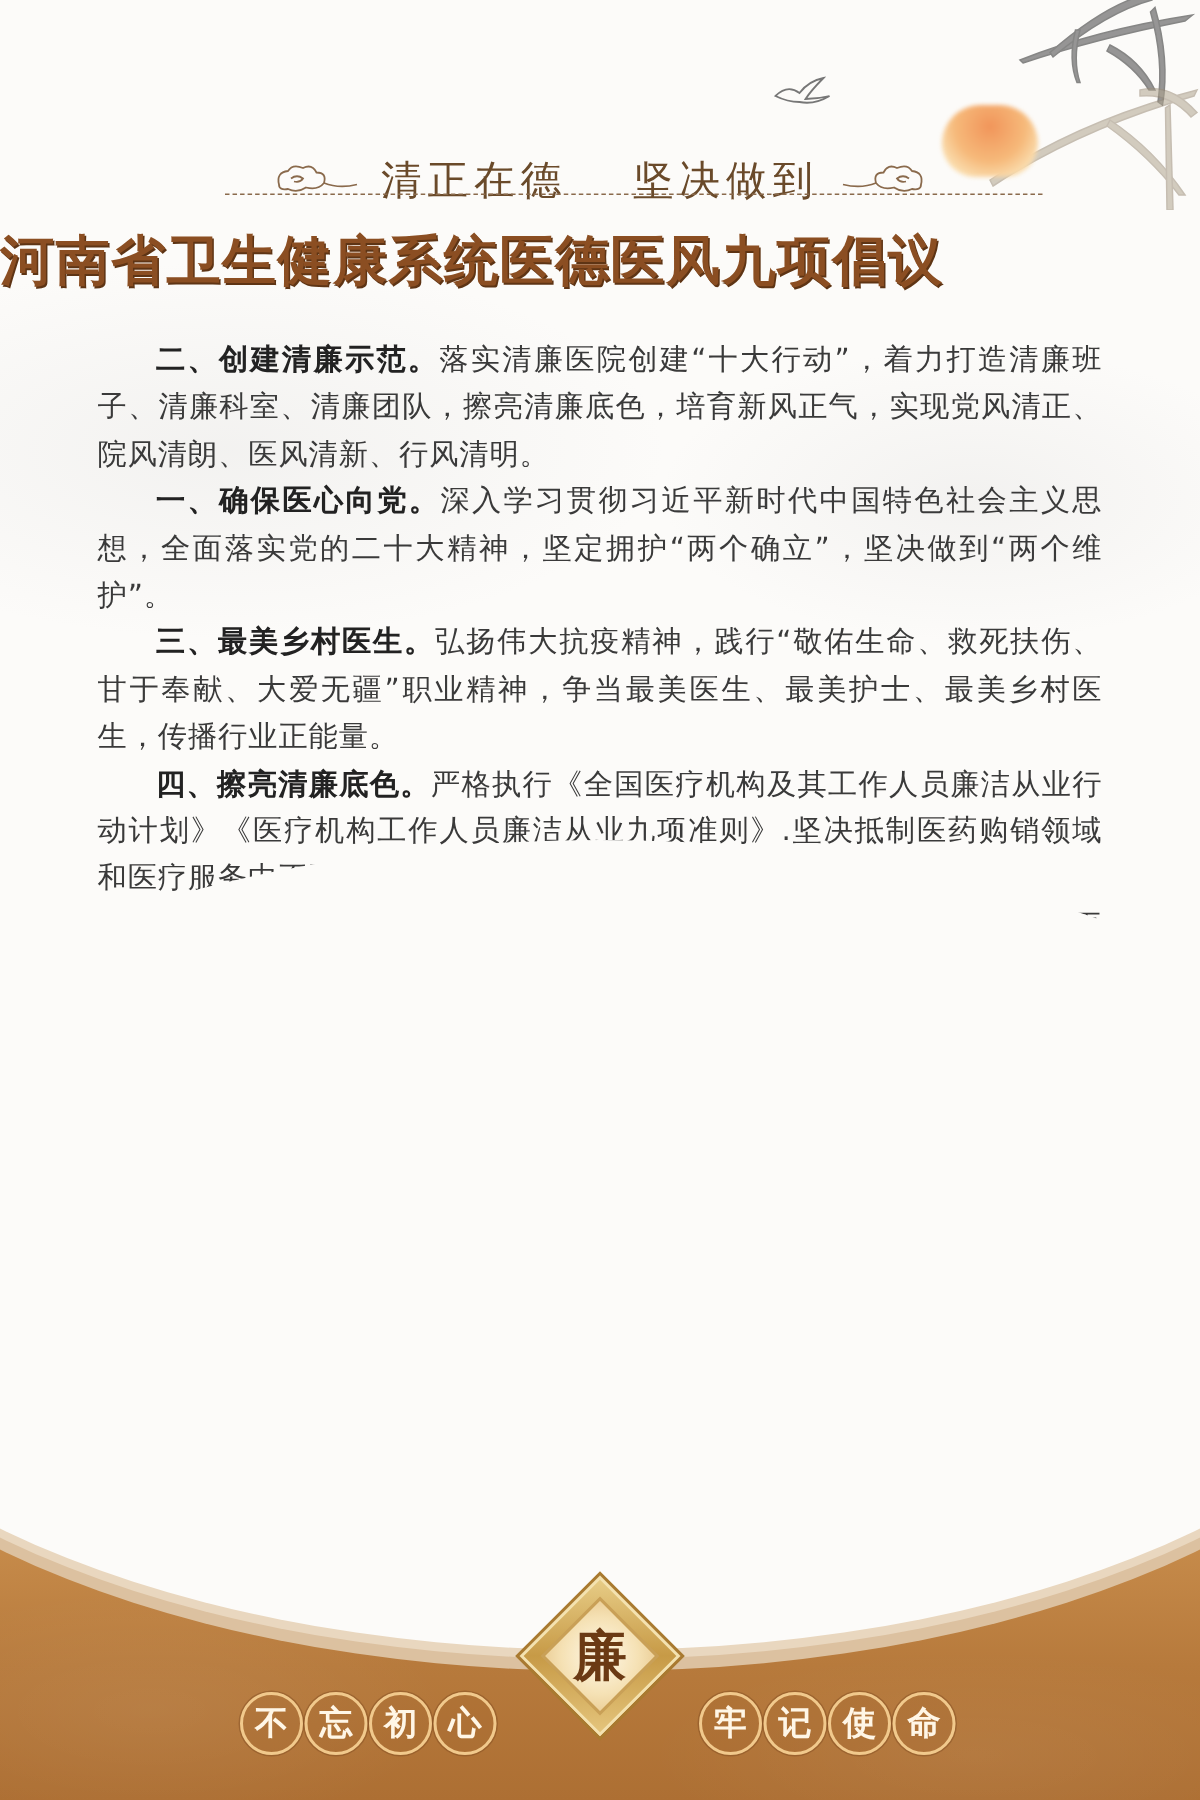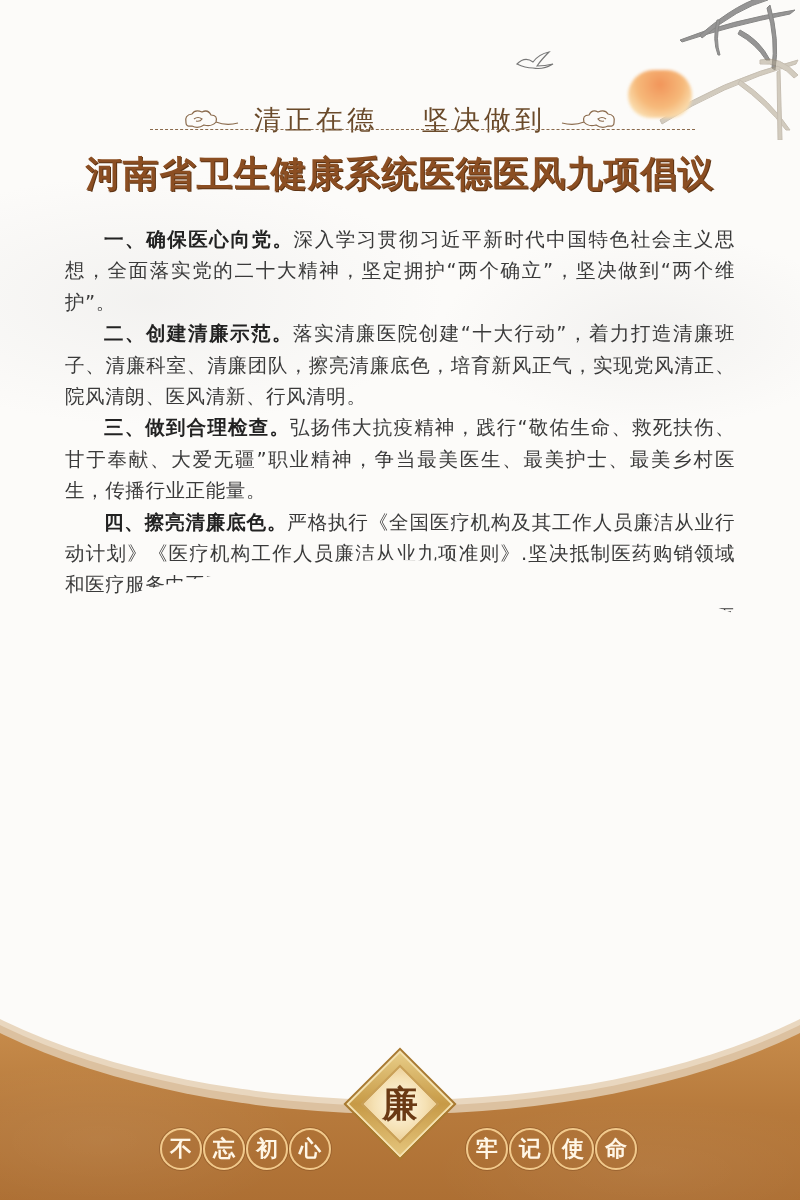--- a/index.html
+++ b/index.html
@@ -41,21 +41,21 @@
       font-family: "DejaVu Sans", sans-serif;
     }
     .cloud { width: 60px; height: 26px; }
     .dash-line {
       position: absolute; left: 150px; top: 129px; width: 545px;
       border-top: 1px dashed #8a6a4c;
     }
 
     
     .title {
-      position: absolute; left: 0; top: 150px; width: 800px; text-align: center;
+      position: absolute; left: 0; top: 150px; width: 800px; 
       font-size: 36px; font-weight: bold; color: #8b4e22;
       letter-spacing: 1px;
       text-shadow: 1px 1px 0 #5e3414;
       font-family: "DejaVu Sans", sans-serif;
     }
 
     
     .content {
       position: absolute; left: 65px; top: 224px; width: 670px;
       color: #3a3a3a; font-size: 19.5px; line-height: 31.4px;
@@ -168,23 +168,23 @@
         <path d="M46 12 Q42 9 38 12 Q40 15 44 14"></path>
         <path d="M24 15 Q14 19 2 16"></path>
       </g>
     </svg>
   </div>
   <div class="dash-line"></div>
 
   <div class="title">河南省卫生健康系统医德医风九项倡议</div>
 
   <div class="content">
+    <p class="para"><span class="head">二、创建清廉示范。</span><span>落实清廉医院创建“十大行动”，着力打造清廉班子、清廉科室、清廉团队，擦亮清廉底色，培育新风正气，实现党风清正、院风清朗、医风清新、行风清明。</span></p>
     <p class="para"><span class="head">一、确保医心向党。</span><span>深入学习贯彻习近平新时代中国特色社会主义思想，全面落实党的二十大精神，坚定拥护“两个确立”，坚决做到“两个维护”。</span></p>
-    <p class="para"><span class="head">二、创建清廉示范。</span><span>落实清廉医院创建“十大行动”，着力打造清廉班子、清廉科室、清廉团队，擦亮清廉底色，培育新风正气，实现党风清正、院风清朗、医风清新、行风清明。</span></p>
-    <p class="para"><span class="head">三、做到合理检查。</span><span>弘扬伟大抗疫精神，践行“敬佑生命、救死扶伤、甘于奉献、大爱无疆”职业精神，争当最美医生、最美护士、最美乡村医生，传播行业正能量。</span></p>
+    <p class="para"><span class="head">三、最美乡村医生。</span><span>弘扬伟大抗疫精神，践行“敬佑生命、救死扶伤、甘于奉献、大爱无疆”职业精神，争当最美医生、最美护士、最美乡村医生，传播行业正能量。</span></p>
     <p class="para"><span class="head">四、擦亮清廉底色。</span><span>严格执行《全国医疗机构及其工作人员廉洁从业行动计划》《医疗机构工作人员廉洁从业九项准则》.坚决抵制医药购销领域和医疗服务中不正之风。</span></p>
     <p class="para"><span class="head">五、提升业务能力。</span><span>树立终身学习理念，瞄准前沿、着眼应用，不断更新知识、改进技术，提升临床、科研、教学水平，提高医学科技创新能力。</span></p>
     <p class="para"><span class="head">六、规范医疗行为。</span><span>加强医疗质量控制，规范诊疗服务管理，做到合理检查、合理用药、合理治疗、规范收费，为群众提供优质高效医疗服务。</span></p>
     <p class="para"><span class="head">七、改善就医感受。</span><span>坚持以患者为中心，全面推行“便民就医少跑腿”七项措施，巩固扩大“提升医疗服务十大举措”成果，增强就医便捷性、舒适性、连续性，持续提升患者体验。</span></p>
     <p class="para"><span class="head">八、严格依法执业。</span><span>模范遵守《基本医疗卫生与健康促进法》《传染病防治法》《医师法》《药品管理法》《护士条例》《医疗纠纷预防和处理条例》等法律法规，依法行使权利、履行义务，不越法律法规红线。</span></p>
     <p class="para"><span class="head">九、自觉守护安全。</span><span>强化医疗安全、生物安全、消防安全落实安全生产责任制，防范化解矛盾纠纷，确保风险见底、隐患清零，坚决防止重特大安全事故发生。</span></p>
   </div>
 
   <svg class="cloud-mid" viewBox="0 0 50 22">
     <g fill="none" stroke="#333" stroke-width="1.2">

